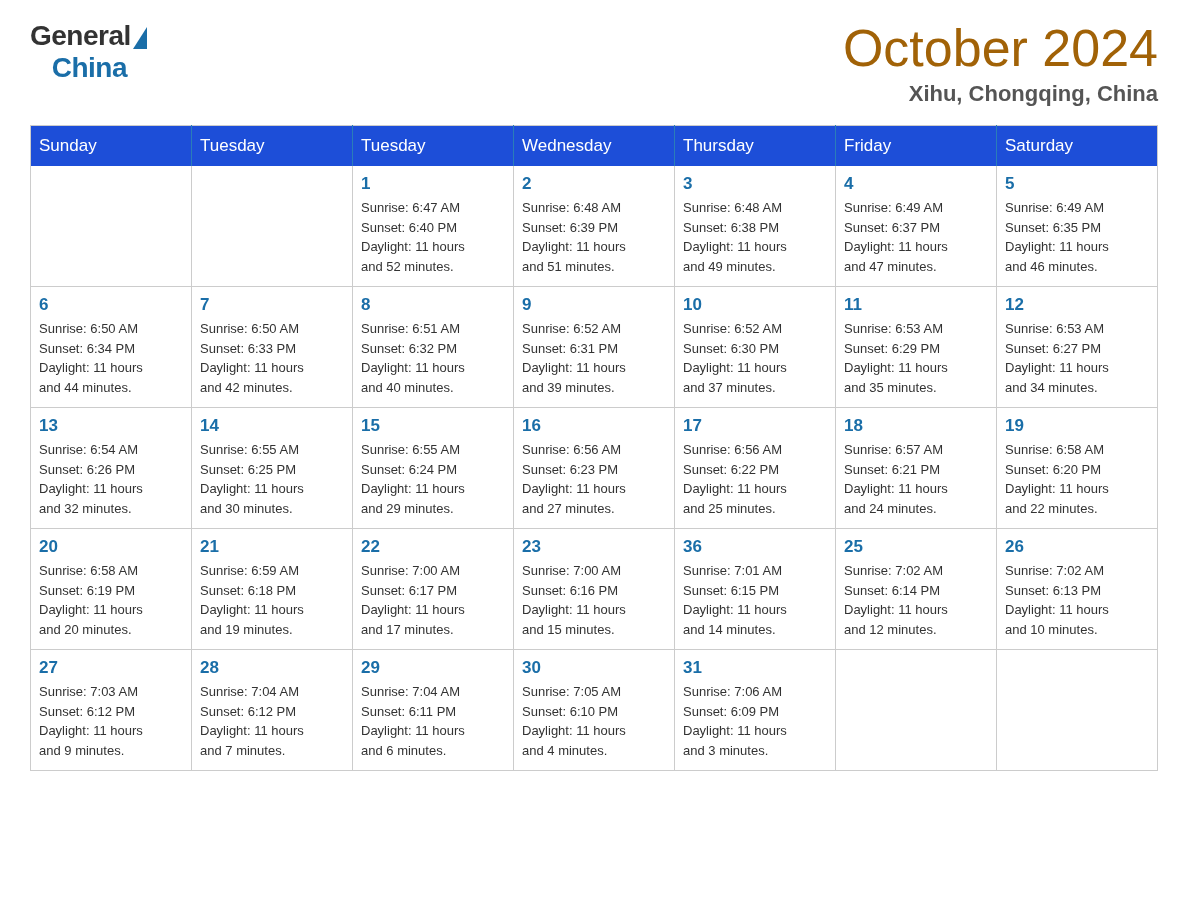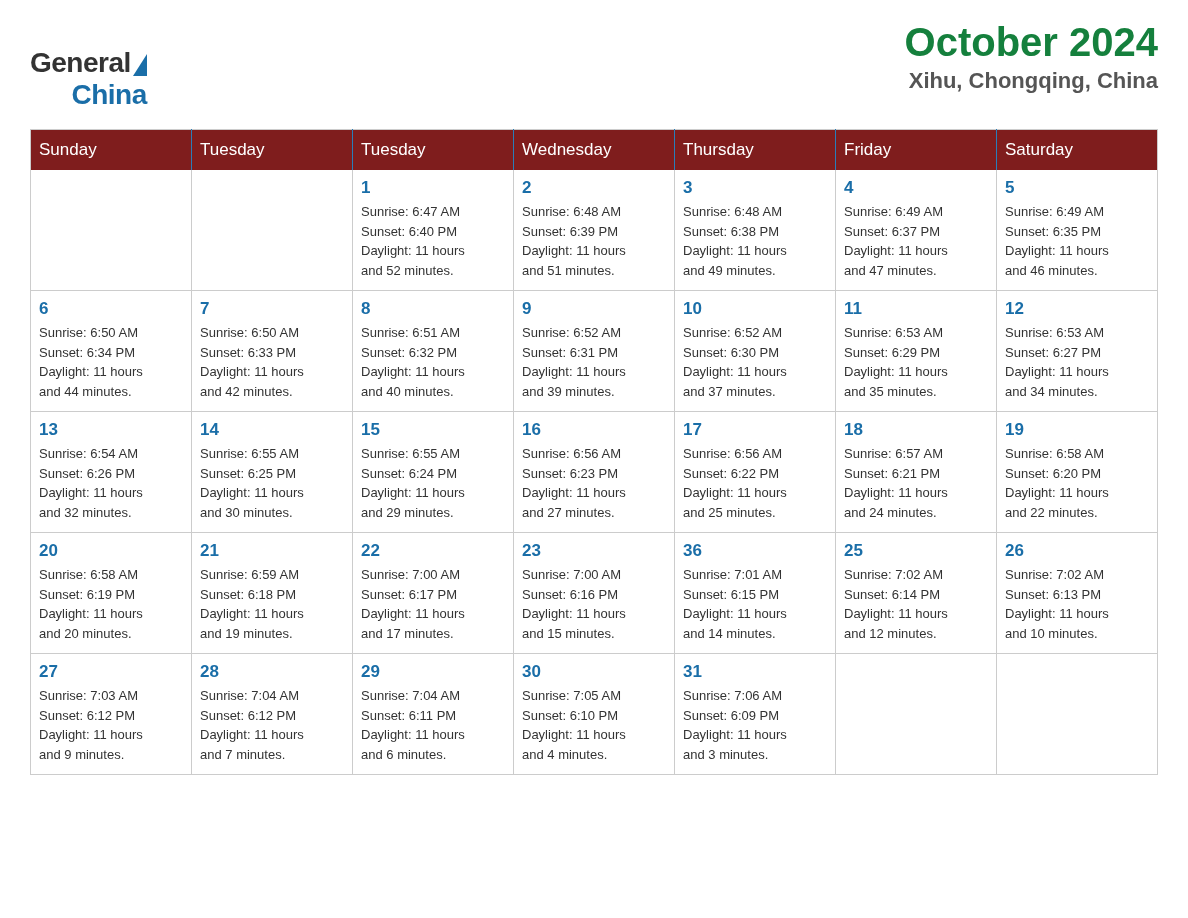--- a/index.html
+++ b/index.html
@@ -12,22 +12,21 @@
     }
     .header {
       display: flex;
       justify-content: space-between;
       align-items: flex-start;
       margin-bottom: 18px;
     }
     .logo {
       display: flex;
       flex-direction: column;
-      align-items: flex-end;
-      margin-top: 27px;
+      align-items: center;
     }
     .logo-top {
       display: flex;
       align-items: center;
     }
     .logo-general {
       font-size: 28px;
       font-weight: bold;
       color: #333333;
       letter-spacing: -0.5px;
@@ -44,38 +43,38 @@
       font-size: 28px;
       font-weight: bold;
       color: #1a6ea8;
       letter-spacing: -0.5px;
       margin-left: 2px;
     }
     .title-section {
       text-align: right;
     }
     .month-title {
-      font-size: 40px;
-      font-weight: 700;
-      color: #15803d;
+      font-size: 52px;
+      font-weight: 400;
+      color: #a16207;
       line-height: 1.1;
     }
     .location {
       font-size: 22px;
       color: #555555;
       margin-top: 4px;
       font-weight: bold;
     }
     .calendar {
       width: 100%;
       border-collapse: collapse;
       border: 1px solid #cccccc;
     }
     .calendar th {
-      background-color: #7f1d1d;
+      background-color: #1d4ed8;
       color: #ffffff;
       font-size: 17px;
       font-weight: normal;
       padding: 10px 8px;
       text-align: left;
       border-right: 1px solid #2a7db8;
     }
     .calendar th:last-child {
       border-right: none;
       margin-left: 48px;

